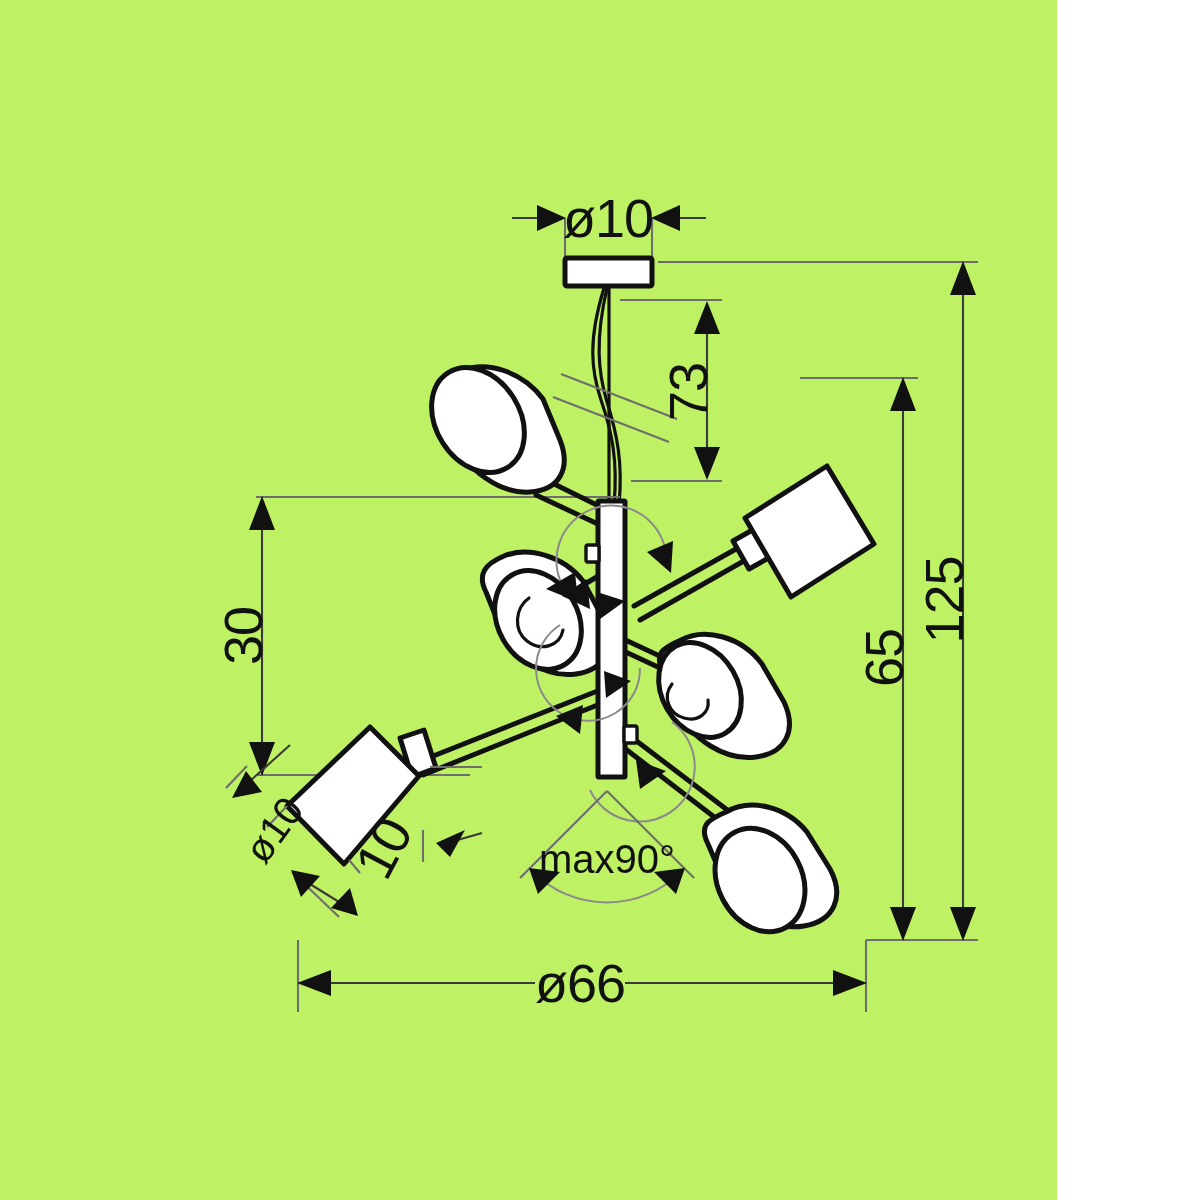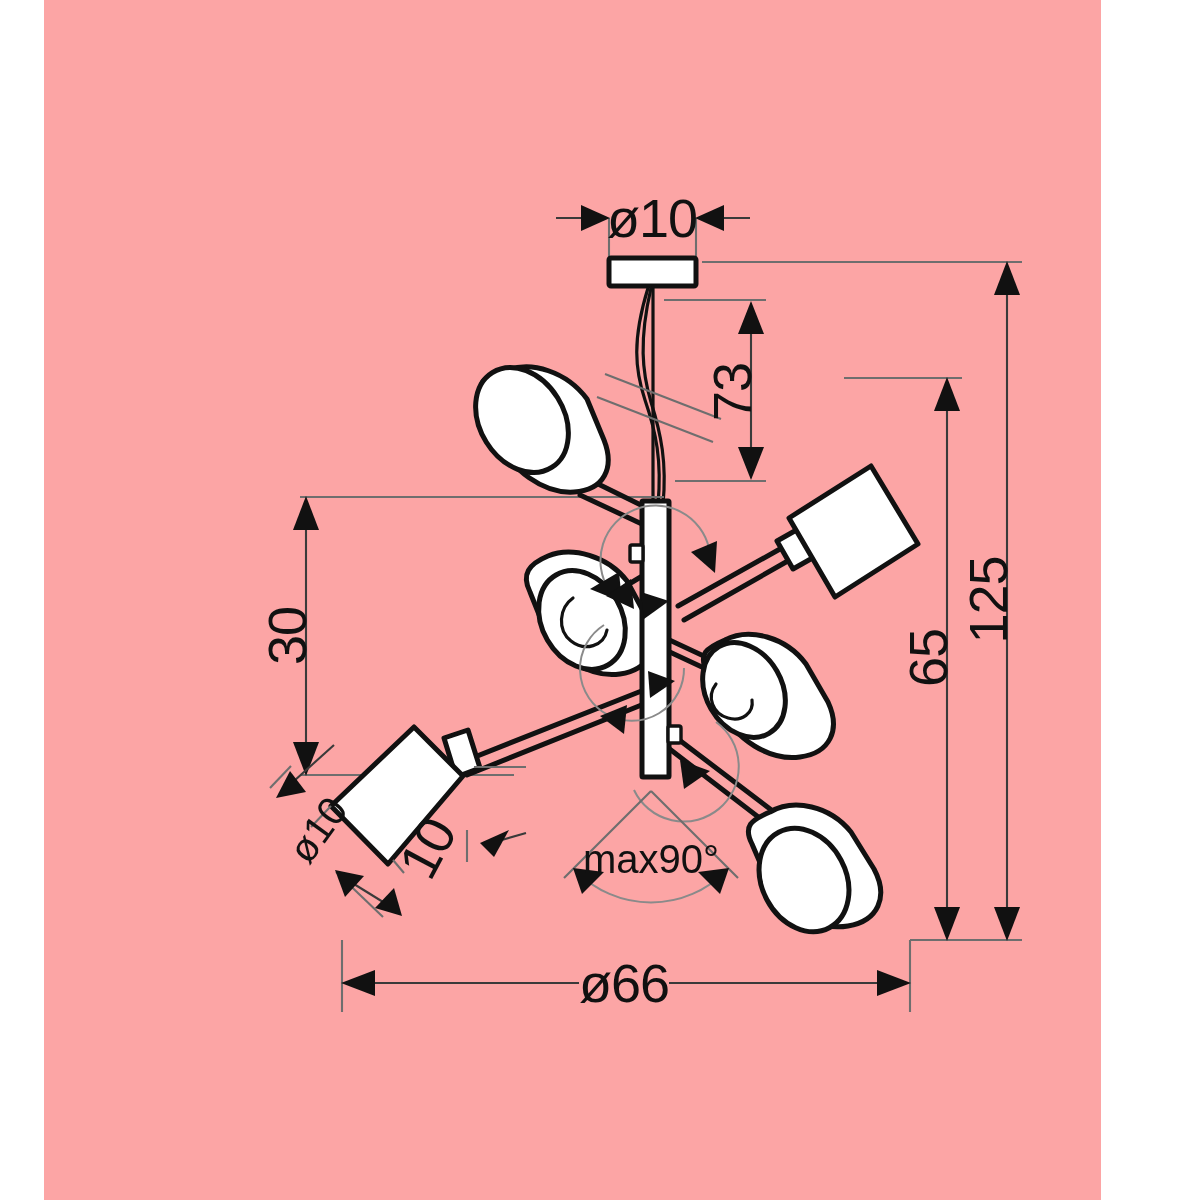--- a/index.html
+++ b/index.html
@@ -11,22 +11,21 @@
   body {
     width: 1200px;
     height: 1200px;
     font-family: "Liberation Sans", sans-serif;
     overflow: hidden;
   }
   #drawing-root {
     position: relative;
     width: 1057px;
     height: 1200px;
-    background: #fca5a5;
-    margin-left: 44px;
+    background: #bef264;
   }
   svg#tech-drawing {
     display: block;
     width: 1200px;
     height: 1200px;
   }
   .obj-line {
     fill: none;
     stroke: #111111;
     stroke-width: 5;

